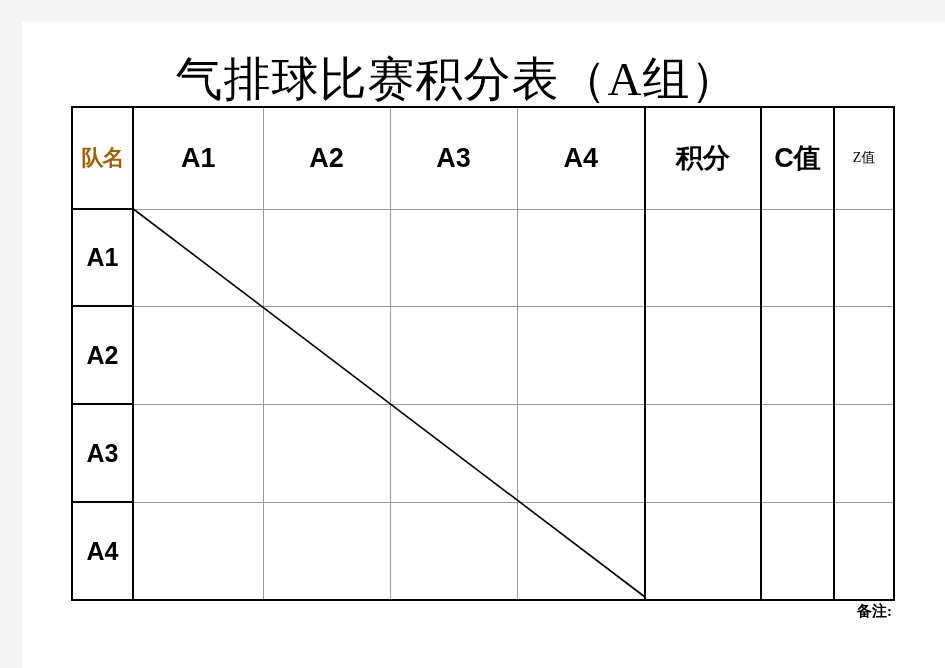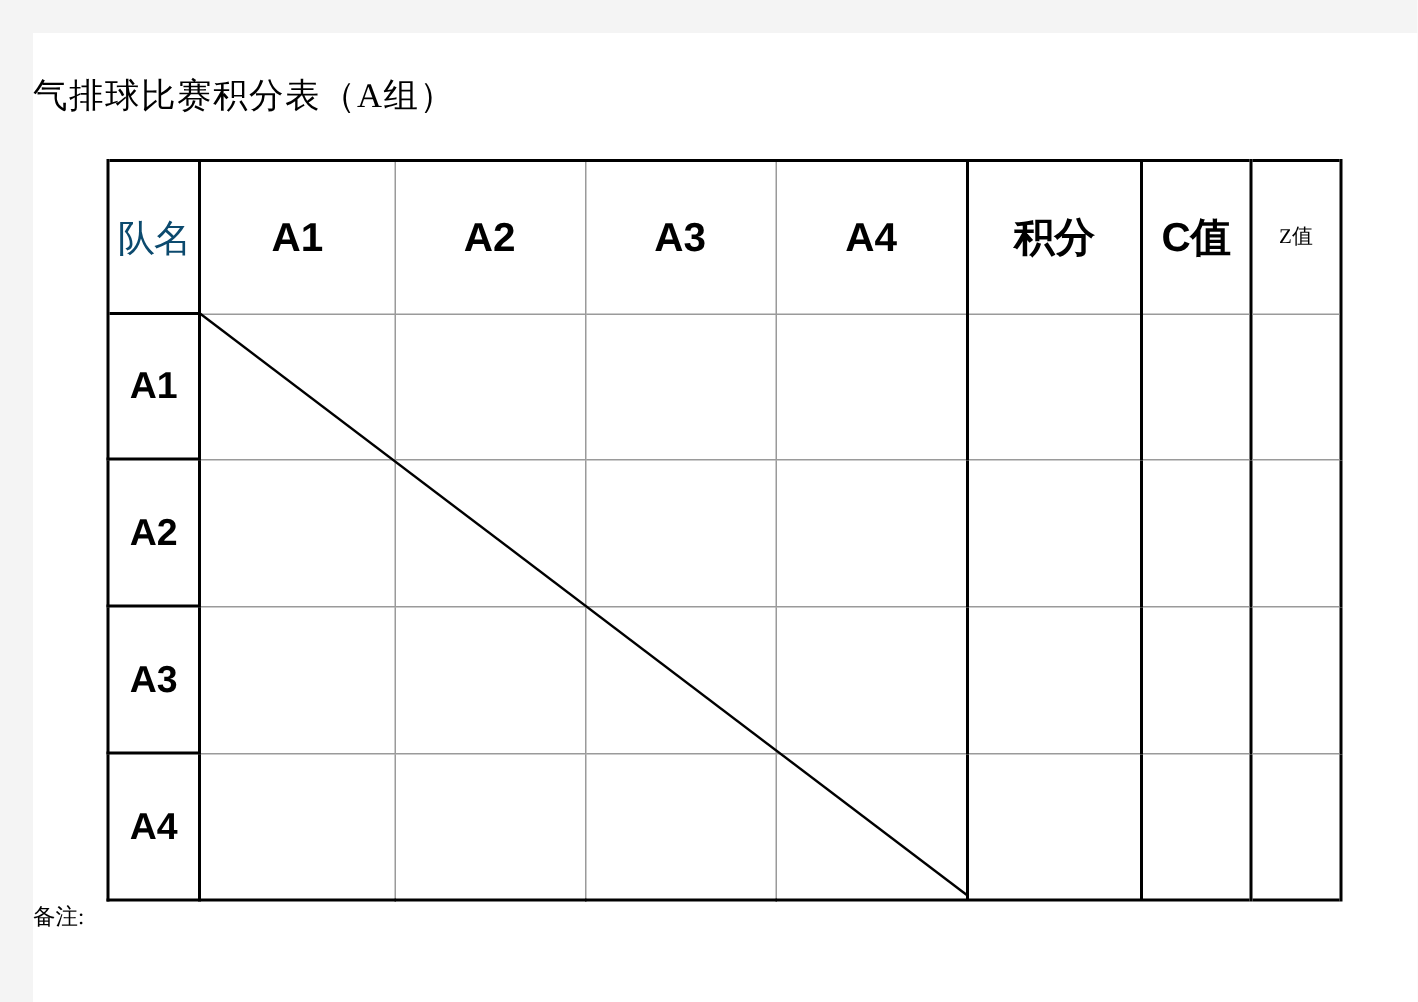--- a/index.html
+++ b/index.html
@@ -20,23 +20,23 @@
     width: 923px;
     height: 646px;
     background: #ffffff;
   }
   
   #doc-title {
     position: absolute;
     left: 0;
     top: 26px;
     width: 870px;
-    text-align: left;
-    font-family: "Liberation Serif", "DejaVu Serif", serif;
-    font-size: 23px;
+    text-align: center;
+    font-family: "Liberation Serif", "DejaVu Serif", serif;
+    font-size: 47px;
     font-weight: 400;
     color: #000000;
     letter-spacing: 1px;
     white-space: nowrap;
   }
   
   #score-table {
     position: absolute;
     left: 49px;
     top: 84px;
@@ -76,23 +76,23 @@
   
   .col-score, .col-c, .col-z {
     border-left: 2px solid #000000 !important;
   }
   .col-z {
     border-right: 2px solid #000000 !important;
   }
   
   .team-head {
     font-family: "Liberation Serif", "DejaVu Serif", serif;
-    font-size: 25px;
-    font-weight: 400;
-    color: #0c4a6e;
+    font-size: 22px;
+    font-weight: 700;
+    color: #a16207;
     letter-spacing: -1px;
   }
   .head-bold {
     font-family: "Liberation Sans", "DejaVu Sans", sans-serif;
     font-size: 27px;
     font-weight: 700;
     color: #000000;
   }
   .head-light {
     font-family: "Liberation Serif", "DejaVu Serif", serif;
@@ -114,24 +114,24 @@
     width: 923px;
     height: 646px;
     pointer-events: none;
   }
   
   #footnote {
     position: absolute;
     left: 0;
     top: 580px;
     width: 870px;
-    text-align: left;
+    text-align: right;
     font-family: "Liberation Serif", "DejaVu Serif", serif;
     font-size: 15px;
-    font-weight: 400;
+    font-weight: 700;
     color: #000000;
   }
 </style>
 </head>
 <body>
 
 <div id="page">
 
   <div id="doc-title">气排球比赛积分表（A组）</div>
 

